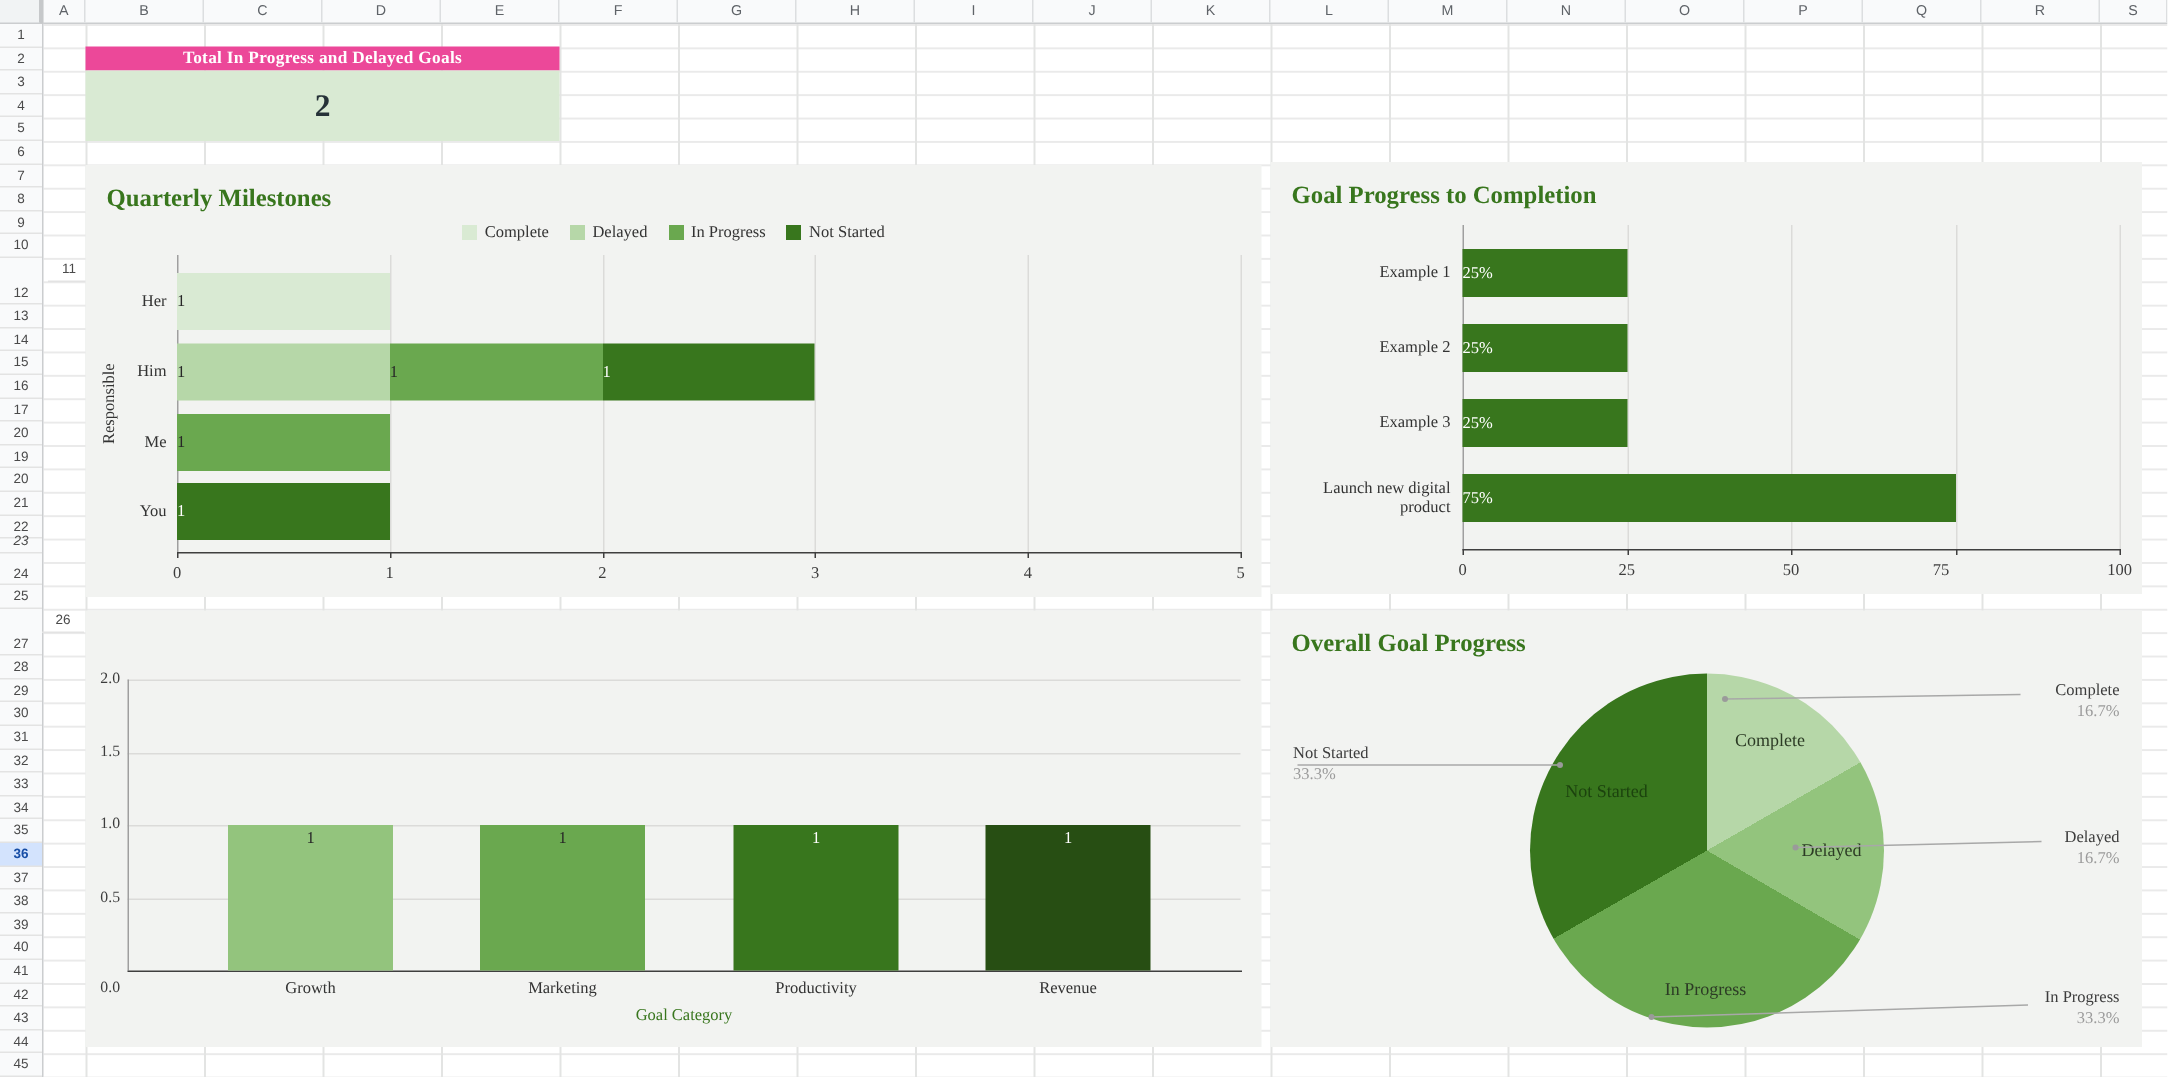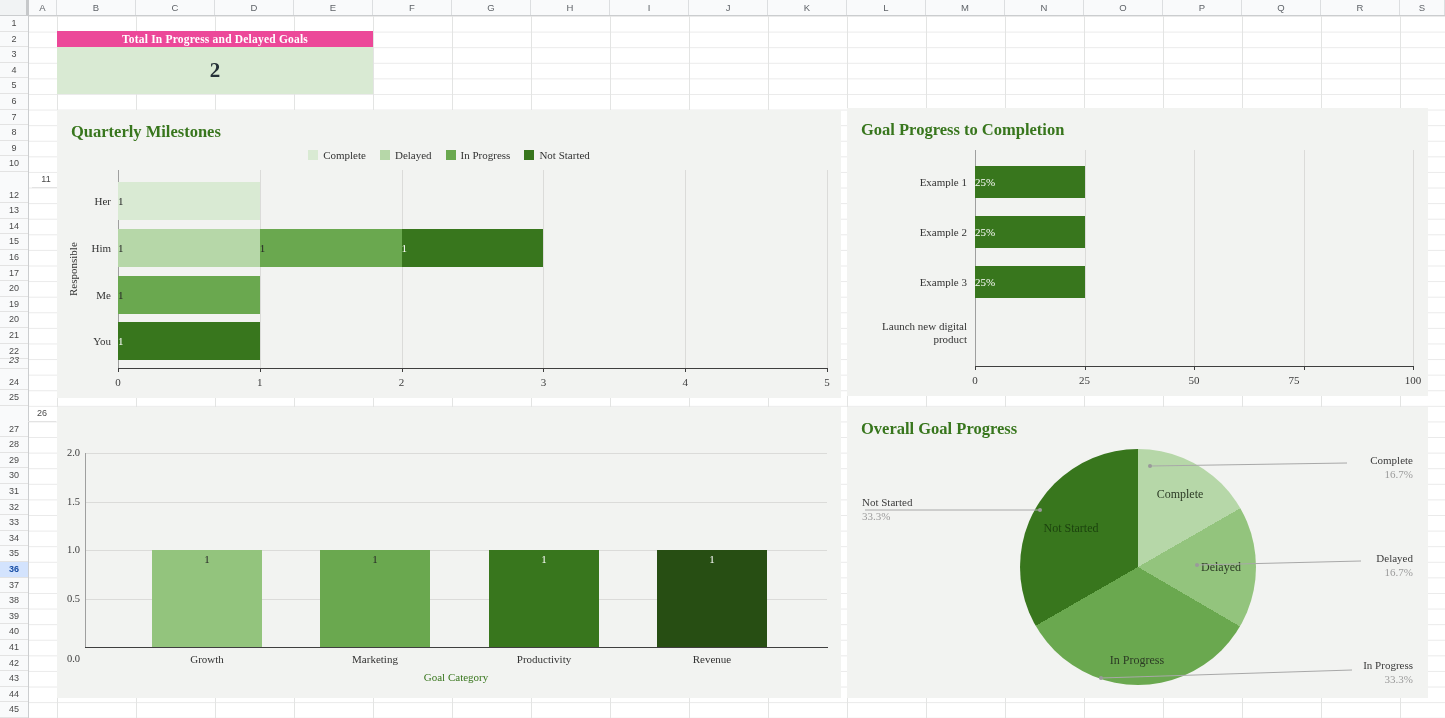--- a/index.html
+++ b/index.html
@@ -228,20 +228,23 @@
       </div>
       <div class="catlab-r" style="left: 15px; width: 105px; top: 124px; transform: translateY(-50%); white-space: normal;">Example 2</div>
       <div class="bar" style="left: 128px; top: 108px; width: 109.5px; height: 32px; background: rgb(56, 118, 29);">
         <div class="blab white">25%</div>
       </div>
       <div class="catlab-r" style="left: 15px; width: 105px; top: 174px; transform: translateY(-50%); white-space: normal;">Example 3</div>
       <div class="bar" style="left: 128px; top: 158px; width: 109.5px; height: 32px; background: rgb(56, 118, 29);">
         <div class="blab white">25%</div>
       </div>
       <div class="catlab-r" style="left: 15px; width: 105px; top: 224px; transform: translateY(-50%); white-space: normal;">Launch new digital product</div>
+      <div class="bar" style="left: 128px; top: 208px; width: 328.5px; height: 32px; background: rgb(56, 118, 29);">
+        <div class="blab white">75%</div>
+      </div>
     </div>
 </div>
 <div class="card" style="left:57px;top:407px;width:784px;height:291px">
   <div class="cbody" id="cbody2">
       <div class="ticklab" style="left: 0px; width: 23px; top: 246px; text-align: right; font-size: 10.5px;">0.0</div>
       <div class="gl-h" style="left: 28px; top: 191.5px; width: 742px;"></div>
       <div class="ticklab" style="left: 0px; width: 23px; top: 185.5px; text-align: right; font-size: 10.5px;">0.5</div>
       <div class="gl-h" style="left: 28px; top: 143px; width: 742px;"></div>
       <div class="ticklab" style="left: 0px; width: 23px; top: 137px; text-align: right; font-size: 10.5px;">1.0</div>
       <div class="gl-h" style="left: 28px; top: 94.5px; width: 742px;"></div>

